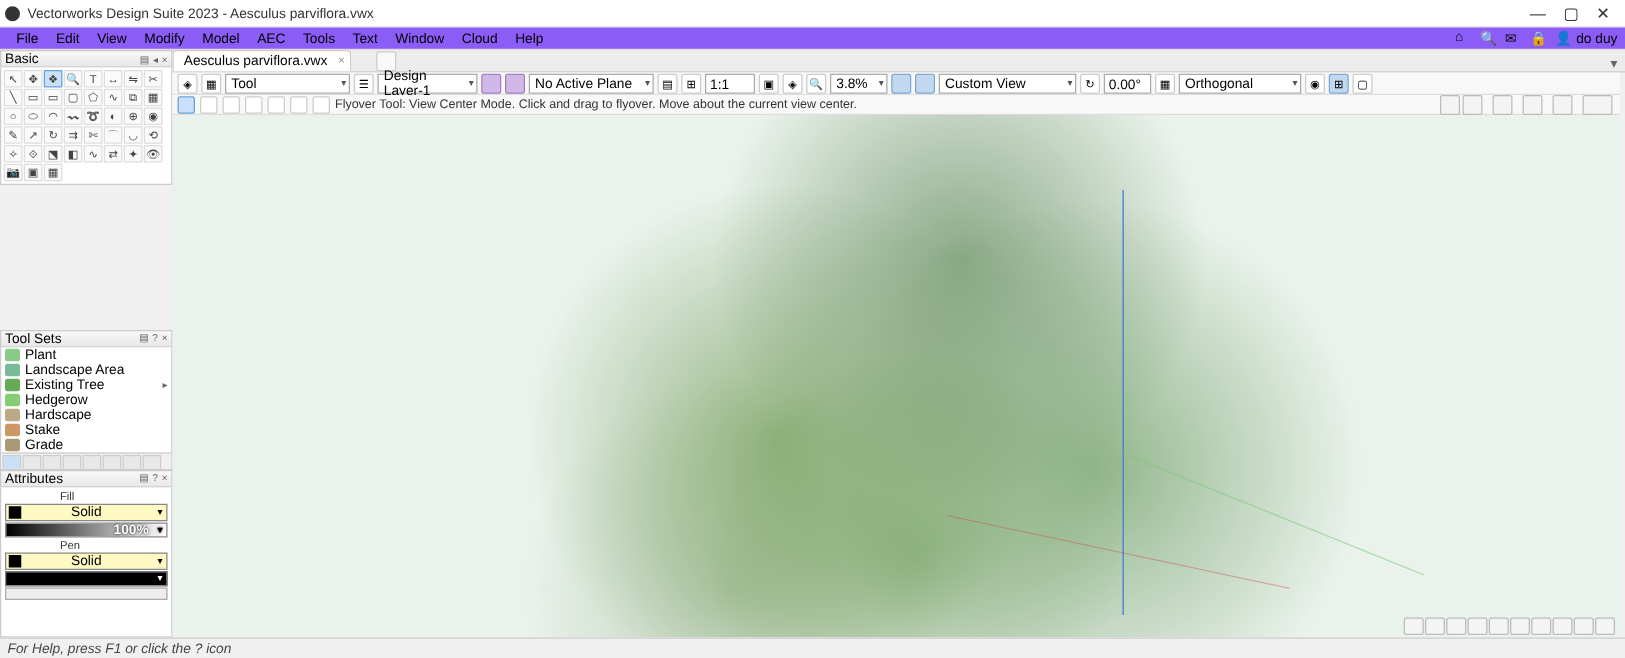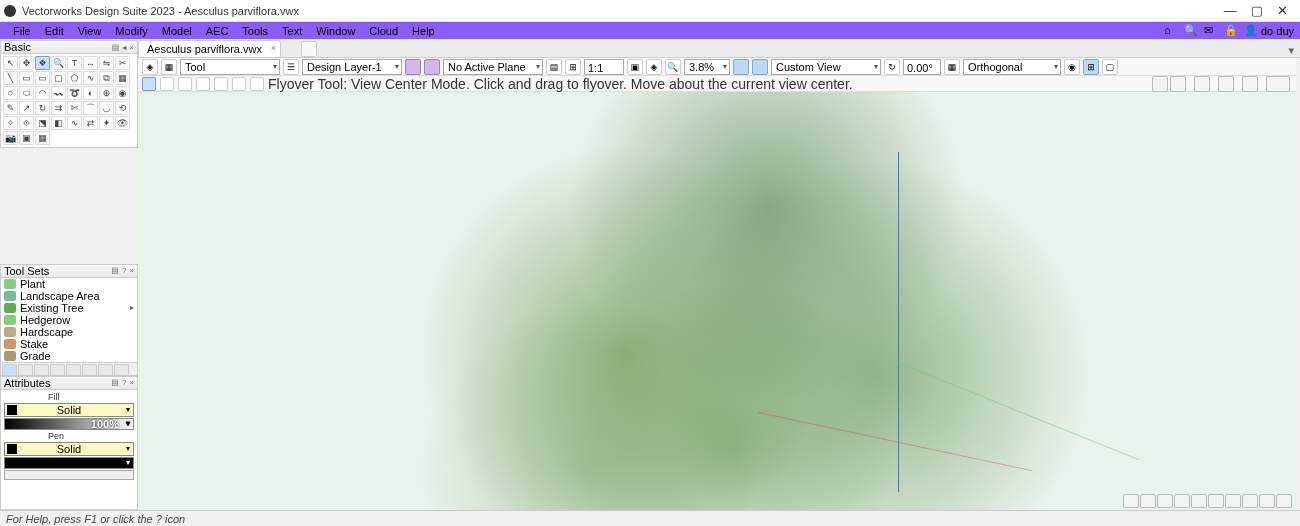--- a/index.html
+++ b/index.html
@@ -25,21 +25,21 @@
 .toptool, .topicon { width: 16px; height: 16px; border: 1px solid #ccc; background: #fff; border-radius: 2px; display: inline-flex; align-items: center; justify-content: center; font-size: 9px; }
 .topicon.purple { background: #d0b8e8; border-color: #a080c0; }
 .topicon.blue { background: #c0d8f0; border-color: #80a8d0; }
 .topdrop { height: 16px; border: 1px solid #aaa; background: #fff; padding: 0 14px 0 4px; font-size: 10px; position: relative; display: inline-flex; align-items: center; }
 .topdrop::after { content: "▾"; position: absolute; right: 2px; font-size: 8px; color: #555; }
 .topfield { height: 16px; border: 1px solid #aaa; background: #fff; padding: 0 3px; font-size: 10px; display: inline-flex; align-items: flex-end; }
 
 .toolhint { height: 16px; position: absolute; left: 138px; right: 4px; top: 76px; background: #f8f8f8; border-bottom: 1px solid #ddd; display: flex; align-items: center; padding: 0 4px; gap: 4px; }
 .toolhint .hicon { width: 14px; height: 14px; border: 1px solid #ccc; background: #fff; border-radius: 2px; }
 .toolhint .hicon.sel { background: #c8e0f8; border-color: #6aa0d8; }
-.toolhint .htext { color: #333; font-size: 14px; }
+.toolhint .htext { color: #333; font-size: 10px; }
 .toolhint .spacer { flex: 1; }
 
 
 .leftcol { position: absolute; left: 0; top: 40px; width: 138px; bottom: 16px; display: flex; flex-direction: column; }
 .phead { height: 14px; background: linear-gradient(#f8f8f8,#e8e8e8); border: 1px solid #ccc; display: flex; align-items: center; padding: 0 3px; font-size: 10px; }
 .phead .pname { flex: 1; }
 .phead .px { font-size: 8px; margin-left: 3px; color: #666; cursor: default; }
 
 .basic-grid { background: #fff; border: 1px solid #ccc; border-top: none; padding: 2px; display: grid; grid-template-columns: repeat(8, 15px); grid-auto-rows: 14px; gap: 1px; }
 .bt { width: 15px; height: 14px; border: 1px solid #ddd; background: #fafafa; border-radius: 1px; font-size: 9px; display: flex; align-items: center; justify-content: center; color: #444; }
@@ -262,21 +262,21 @@
   <span style="margin-right:6px;color:#666">▾</span>
 </div>
 
 <div class="toprow">
   <span class="topicon">◈</span>
   <span class="topicon">▦</span>
   <span class="topdrop" style="width:100px">
       <span>Tool</span>
     </span>
   <span class="topicon">☰</span>
-  <span class="topdrop" style="width:100px">
+  <span class="topdrop" style="width:80px">
       <span>Design Layer-1</span>
     </span>
   <span class="topicon purple"></span>
   <span class="topicon purple"></span>
   <span class="topdrop" style="width:100px">
       <span>No Active Plane</span>
     </span>
   <span class="topicon">▤</span>
   <span class="topicon">⊞</span>
   <span class="topfield" style="width:40px">

